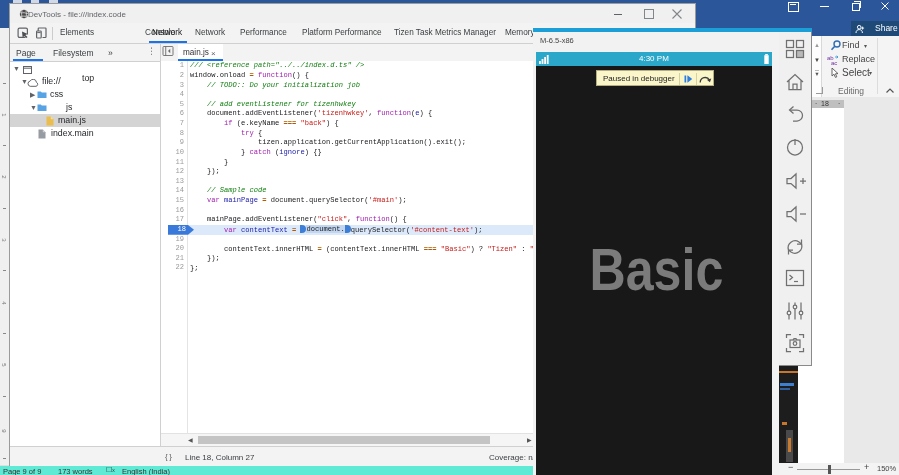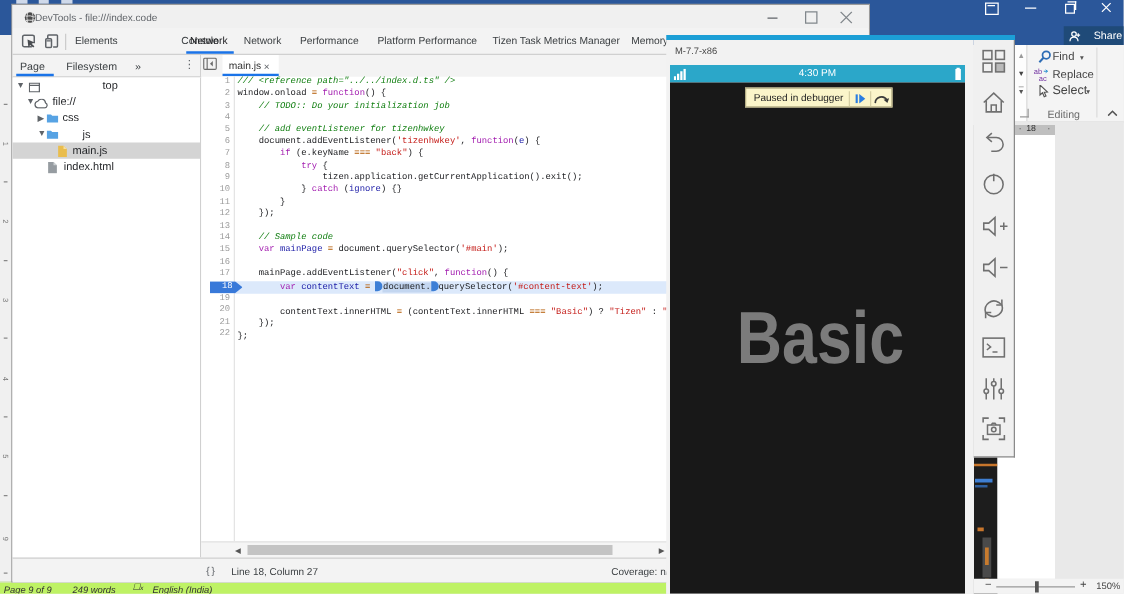--- a/index.html
+++ b/index.html
@@ -108,23 +108,23 @@
   <div class="a" style="left:2px;top:209px;color:#777;font-size:6px;transform:rotate(90deg);">3</div>
   <div class="a" style="left:3px;top:242px;width:3px;height:1px;background:#888;"></div>
   <div class="a" style="left:2px;top:272px;color:#777;font-size:6px;transform:rotate(90deg);">4</div>
   <div class="a" style="left:3px;top:305px;width:3px;height:1px;background:#888;"></div>
   <div class="a" style="left:2px;top:334px;color:#777;font-size:6px;transform:rotate(90deg);">5</div>
   <div class="a" style="left:3px;top:368px;width:3px;height:1px;background:#888;"></div>
   <div class="a" style="left:2px;top:400px;color:#777;font-size:6px;transform:rotate(90deg);">9</div>
   <div class="a" style="left:3px;top:430px;width:3px;height:1px;background:#888;"></div>
 </div>
 
-<div class="a" style="left:0;top:465px;width:533px;height:10px;background:#bef264;border-top:1px solid #e0e0e0;font-size:7.5px;color:#333;font-style:italic;">
+<div class="a" style="left:0;top:465px;width:533px;height:10px;background:#5eead4;border-top:1px solid #e0e0e0;font-size:7.5px;color:#333;">
   <span class="a" style="left:3px;top:1px;">Page 9 of 9</span>
-  <span class="a" style="left:58px;top:1px;">249 words</span>
+  <span class="a" style="left:58px;top:1px;">173 words</span>
   <span class="a" style="left:106px;top:0px;font-size:7px;">☐<span style="font-size:5px;">x</span></span>
   <span class="a" style="left:122px;top:1px;">English (India)</span>
 </div>
 
 <div class="a" style="left:779px;top:463px;width:120px;height:12px;background:#f3f3f3;color:#444;">
   <span class="a" style="left:9px;top:-1px;font-size:9px;">−</span>
   <div class="a" style="left:18px;top:6px;width:63px;height:1px;background:#999;"></div>
   <div class="a" style="left:49px;top:2px;width:3px;height:9px;background:#555;"></div>
   <span class="a" style="left:85px;top:-1px;font-size:9px;">+</span>
   <span class="a" style="left:98px;top:1px;font-size:7.5px;">150%</span>
@@ -189,21 +189,21 @@
 
 <div class="a" style="left:10px;top:62px;width:150px;height:384px;background:#fff;border-right:1px solid #d0d0d0;font-size:8.8px;color:#26282b;">
 
   <div class="a" style="left:0;top:52px;width:150px;height:13px;background:#d4d4d4;"></div>
 
   <div class="a" style="left:3px;top:3px;color:#5f6368;font-size:7px;">▼</div>
   <svg class="a" style="left:13px;top:4px;" width="9" height="8" viewBox="0 0 9 8">
       <rect x="0.5" y="0.5" width="8" height="7" fill="none" stroke="#5f6368" stroke-width="1"></rect>
       <path d="M0.5 2.2 H8.5" stroke="#5f6368" stroke-width="1"></path>
     </svg>
-  <span class="a" style="left:24px;top:1px;padding-left:48px;">top</span>
+  <span class="a" style="left:24px;top:11px;padding-left:48px;">top</span>
 
   <div class="a" style="left:11px;top:16px;color:#5f6368;font-size:7px;">▼</div>
   <svg class="a" style="left:17px;top:17px;" width="12" height="8" viewBox="0 0 12 8">
       <path d="M3.2 7.3 A2.7 2.7 0 0 1 3.2 2 A3.3 3.3 0 0 1 9.4 3.3 A2.1 2.1 0 0 1 9 7.3 Z" fill="none" stroke="#5f6368" stroke-width="1"></path>
     </svg>
   <span class="a" style="left:32px;top:14px;">file://</span>
 
   <div class="a" style="left:20px;top:29px;color:#5f6368;font-size:7px;">▶</div>
   <svg class="a" style="left:27px;top:28px;" width="10" height="9" viewBox="0 0 10 9">
       <path d="M0.5 1.5 H3.8 L4.8 2.6 H9.5 V8 H0.5 Z" fill="#57a3e4"></path>
@@ -219,21 +219,21 @@
   <svg class="a" style="left:36px;top:53.5px;" width="8" height="10" viewBox="0 0 8 10">
       <path d="M0.5 0.5 H4.8 L7.5 3.2 V9.5 H0.5 Z" fill="#e9bd4e"></path>
       <path d="M4.8 0.5 L4.8 3.2 L7.5 3.2 Z" fill="#f7dfa0"></path>
     </svg>
   <span class="a" style="left:48px;top:53px;">main.js</span>
 
   <svg class="a" style="left:28px;top:66.5px;" width="8" height="10" viewBox="0 0 8 10">
       <path d="M0.5 0.5 H4.8 L7.5 3.2 V9.5 H0.5 Z" fill="#969ca1"></path>
       <path d="M4.8 0.5 L4.8 3.2 L7.5 3.2 Z" fill="#cdd1d4"></path>
     </svg>
-  <span class="a" style="left:41px;top:66px;">index.html</span>
+  <span class="a" style="left:41px;top:66px;">index.main</span>
 </div>
 
 <div class="a" style="left:161px;top:61px;width:534px;height:372px;background:#fff;"></div>
 
 <div class="a" style="left:188px;top:225px;width:507px;height:9.7px;background:#dce9fb;"></div>
 
 <div class="a mono" style="left:161px;top:61.3px;width:23px;height:372px;text-align:right;font-size:7.08px;line-height:9.63px;color:#9b9b9b;white-space:pre;" id="gutter">1
 2
 3
 4
@@ -269,21 +269,21 @@
 </div>
 
 <div class="a" style="left:10px;top:446px;width:685px;height:19px;background:#f3f3f3;border-top:1px solid #d0d0d0;font-size:8px;color:#3c4043;">
   <span class="a" style="left:155px;top:5px;font-size:8px;color:#5f6368;">{ }</span>
   <span class="a" style="left:175px;top:6px;">Line 18, Column 27</span>
   <span class="a" style="left:479px;top:6px;">Coverage: n/a</span>
 </div>
 
 <div class="a" style="left:533px;top:28px;width:246px;height:447px;background:#f2f2f2;"></div>
 <div class="a" style="left:533px;top:28px;width:279px;height:4px;background:#1c9fd6;"></div>
-<div class="a" style="left:540px;top:36px;font-size:7.5px;color:#444;">M-7.7-x86</div>
+<div class="a" style="left:540px;top:36px;font-size:7.5px;color:#444;">M-6.5-x86</div>
 
 <div class="a" style="left:536px;top:52px;width:236px;height:14px;background:#2ba7c9;">
   <svg class="a" style="left:3px;top:3px;" width="10" height="9" viewBox="0 0 10 9">
       <rect x="0" y="6" width="1.8" height="3" fill="#fff"></rect>
       <rect x="2.6" y="4" width="1.8" height="5" fill="#fff"></rect>
       <rect x="5.2" y="2" width="1.8" height="7" fill="#fff"></rect>
       <rect x="7.8" y="0" width="1.8" height="9" fill="#fff"></rect>
     </svg>
   <div class="a" style="left:103px;top:2px;font-size:8px;color:#fff;">4:30 PM</div>
   <svg class="a" style="left:228px;top:2px;" width="5" height="10" viewBox="0 0 5 10">

